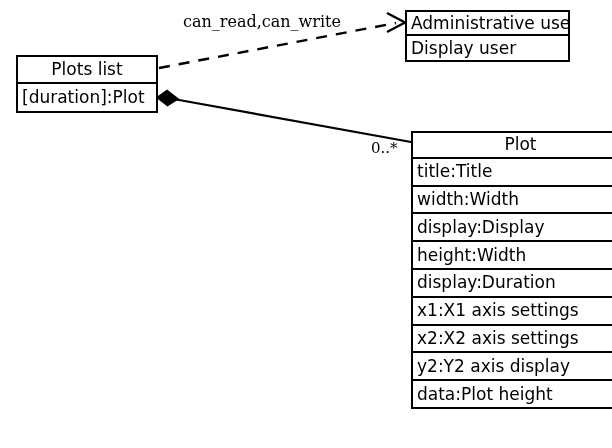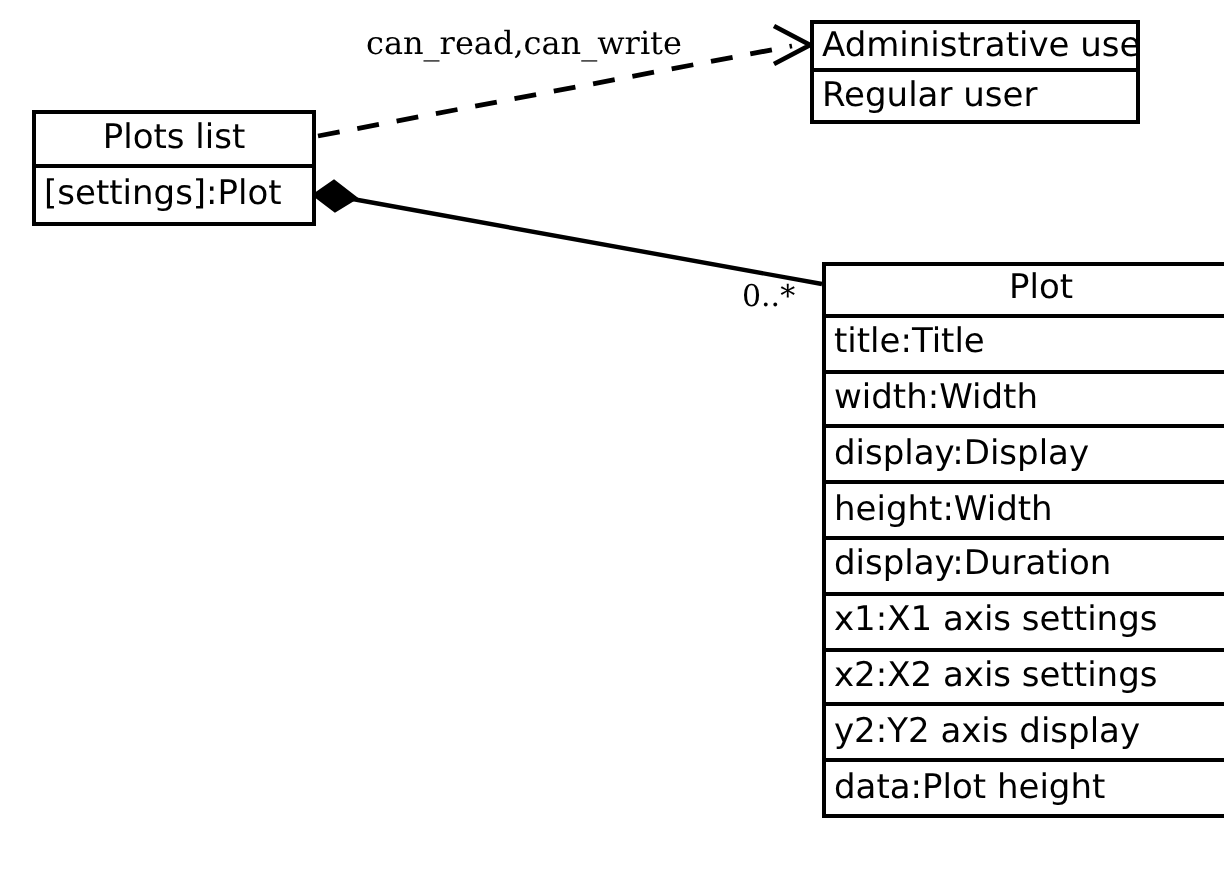--- a/index.html
+++ b/index.html
@@ -110,26 +110,26 @@
     <line x1="168" y1="98" x2="411" y2="142" stroke="#000000" stroke-width="2.2"></line>
     <polygon points="157,97.5 167,90.5 178,99 167.5,105.5" fill="#000000" stroke="#000000" stroke-width="1.5"></polygon>
   </svg>
 
   <div class="edge-label" id="dependency-label">can_read,can_write</div>
 
   <div class="edge-label" id="multiplicity-label">0..*</div>
 
   <div class="uml-class" id="plots-list-class">
     <div class="uml-row row-title">Plots list</div>
-    <div class="uml-row row-attr">[settings]:Plot</div>
+    <div class="uml-row row-attr">[duration]:Plot</div>
   </div>
 
   <div class="uml-class" id="admin-user-class">
     <div class="uml-row row-attr">Administrative user</div>
-    <div class="uml-row row-attr">Regular user</div>
+    <div class="uml-row row-attr">Display user</div>
   </div>
 
   <div class="uml-class" id="plot-class">
     <div class="uml-row row-title">Plot</div>
     <div class="uml-row row-attr">title:Title</div>
     <div class="uml-row row-attr">width:Width</div>
     <div class="uml-row row-attr">display:Display</div>
     <div class="uml-row row-attr">height:Width</div>
     <div class="uml-row row-attr">display:Duration</div>
     <div class="uml-row row-attr">x1:X1 axis settings</div>

